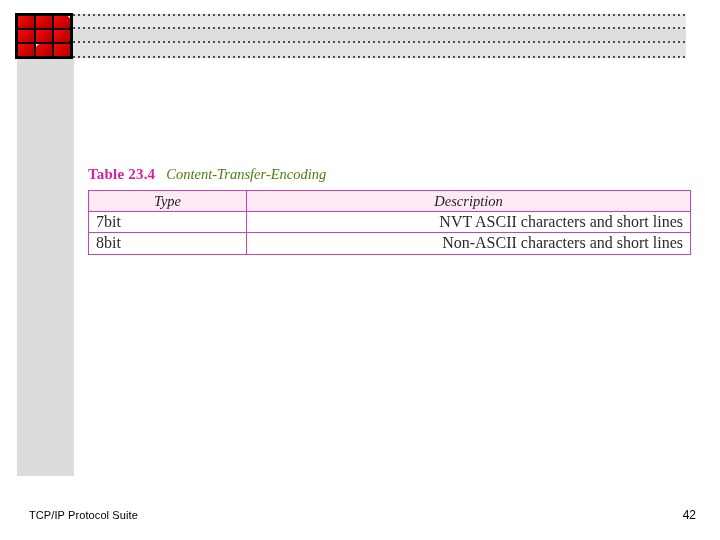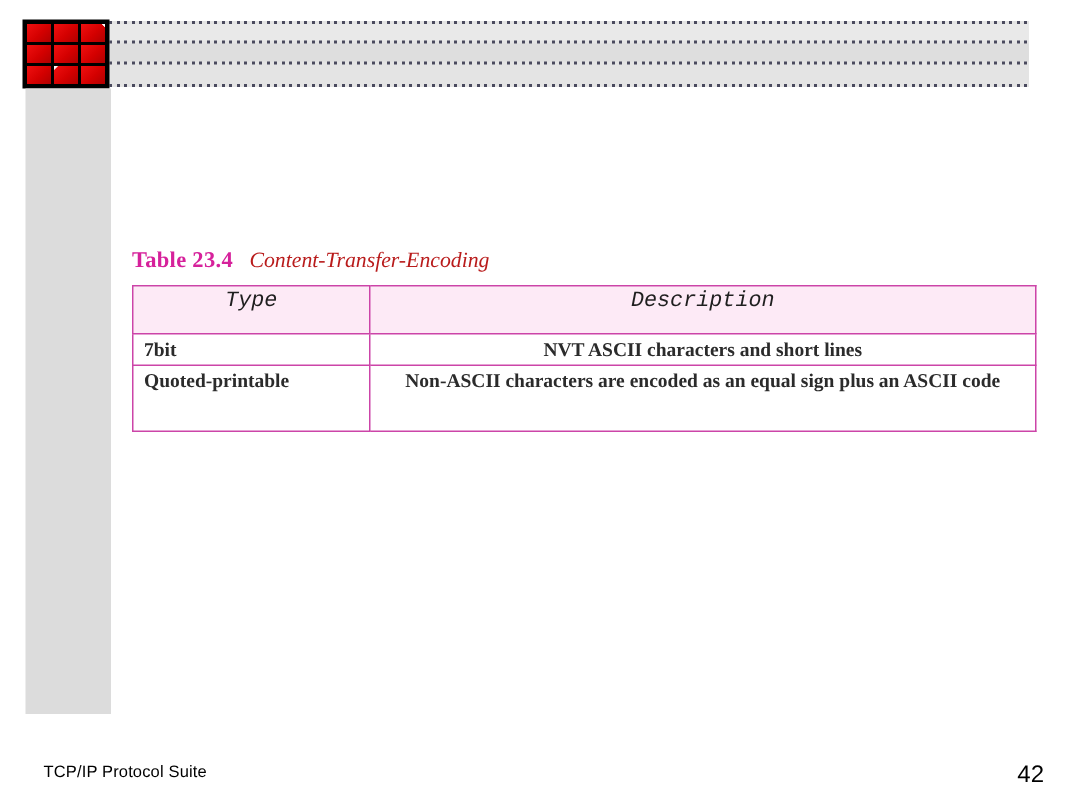--- a/index.html
+++ b/index.html
@@ -107,74 +107,72 @@
     line-height: 17px;
   }
   .caption-label {
     font-weight: bold;
     color: #d6219b;
     letter-spacing: 0.2px;
     text-align: center;
   }
   .caption-title {
     font-style: italic;
-    color: #b91c1c;
+    color: #4d7c0f;
     margin-left: 11px;
     font-size: 14.5px;
   }
 
   table.data-table {
     border-collapse: collapse;
     width: 603px;
     table-layout: fixed;
     font-family: "Liberation Serif", serif;
     background: #ffffff;
   }
   table.data-table th,
   table.data-table td {
     border: 1px solid #cc44a8;
     padding: 2px 7px 3px 7px;
-    font-size: 13px;
+    font-size: 16px;
     line-height: 15.5px;
     color: #2b2b2b;
     vertical-align: top;
-    font-weight: bold;
   }
   table.data-table thead th {
     background: #fdeaf6;
     text-align: center;
     font-style: italic;
     font-weight: normal;
     font-size: 14.5px;
     padding-top: 3px;
-    padding-bottom: 12px;
+    padding-bottom: 1px;
     color: #1f1f1f;
-    font-family: Liberation Mono, monospace;
   }
   .col-type { width: 158px; }
   .col-desc { width: auto; }
   td.cell-type { text-align: left; }
-  td.cell-desc { text-align: center; }
+  td.cell-desc { text-align: right; }
   tr.row-tall td { height: 38px; }
 
   
   .footer-left {
     position: absolute;
     left: 29px;
     top: 509px;
     font-size: 11px;
     color: #000000;
     letter-spacing: 0.1px;
     font-family: "Liberation Sans", sans-serif;
   }
   .footer-right {
     position: absolute;
     right: 24px;
     top: 508px;
-    font-size: 16px;
+    font-size: 12px;
     color: #000000;
     font-family: "Liberation Sans", sans-serif;
     text-align: right;
   }
 </style>
 </head>
 <body>
 
 <div class="header-band">
   <div class="band-fill f1"></div>
@@ -214,22 +212,22 @@
       <tr>
         <th>Type</th>
         <th>Description</th>
       </tr>
     </thead>
     <tbody>
       <tr>
         <td class="cell-type">7bit</td>
         <td class="cell-desc">NVT ASCII characters and short lines</td>
       </tr>
-      <tr class="row-tall">
-        <td class="cell-type">Quoted-printable</td>
-        <td class="cell-desc">Non-ASCII characters are encoded as an equal sign plus an ASCII code</td>
+      <tr>
+        <td class="cell-type">8bit</td>
+        <td class="cell-desc">Non-ASCII characters and short lines</td>
       </tr>
     </tbody>
   </table>
 </div>
 
 <div class="footer-left">TCP/IP Protocol Suite</div>
 <div class="footer-right">42</div>
 
 </body></html>

